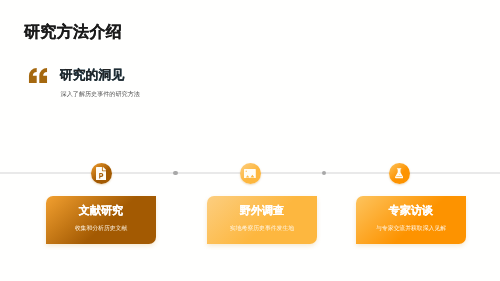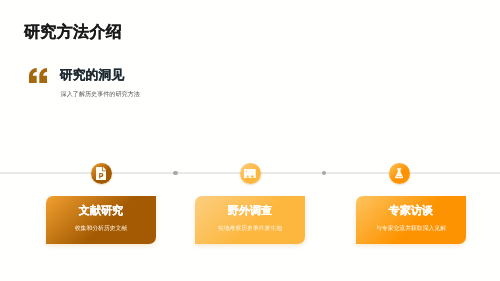--- a/index.html
+++ b/index.html
@@ -107,21 +107,21 @@
         <div class="step-title">文献研究</div>
         <div class="step-desc">收集和分析历史文献</div>
       </div>
       <div class="badge" style="left:90.5px;background:linear-gradient(138deg,#f2a030 0%,#a35a02 56%)">
         <span>
           <svg class="ic" width="10.2" height="13.6" viewBox="0 0 384 512" aria-hidden="true">
             <path fill-rule="evenodd" d="M224 136V0H24C10.7 0 0 10.7 0 24v464c0 13.3 10.7 24 24 24h336c13.3 0 24-10.7 24-24V160H248c-13.2 0-24-10.8-24-24zM377 105L279 7c-4.5-4.5-10.6-7-17-7h-6v128h128v-6.1c0-6.3-2.5-12.4-7-16.9zM120 222v214h41v-62h37c45 0 77-32 77-76s-32-76-77-76h-78zm41 45h33c18 0 32 13 32 31s-14 31-32 31h-33v-62z"></path>
           </svg>
         </span>
       </div>
-      <div class="step" style="left:195px">
+      <div class="step" style="left:207px">
         <div class="step-card" style="background:linear-gradient(138deg,#fcce80 0%,#fdb73f 56%)"></div>
         <div class="step-title">野外调查</div>
         <div class="step-desc">实地考察历史事件发生地</div>
       </div>
       <div class="badge" style="left:239.5px;background:linear-gradient(138deg,#fcce80 0%,#fdb73f 56%)">
         <span>
           <svg class="ic" width="11.8" height="9.4" viewBox="0 0 118 94" aria-hidden="true">
             <path fill-rule="evenodd" d="M6 0h106a6 6 0 0 1 6 6v82a6 6 0 0 1-6 6H6a6 6 0 0 1-6-6V6a6 6 0 0 1 6-6Zm12 84h36l-18-22-18 22Zm46 0h40l-20-26-20 26ZM22 16a7 7 0 1 0 0 14 7 7 0 0 0 0-14Z"></path>
           </svg>
         </span>

